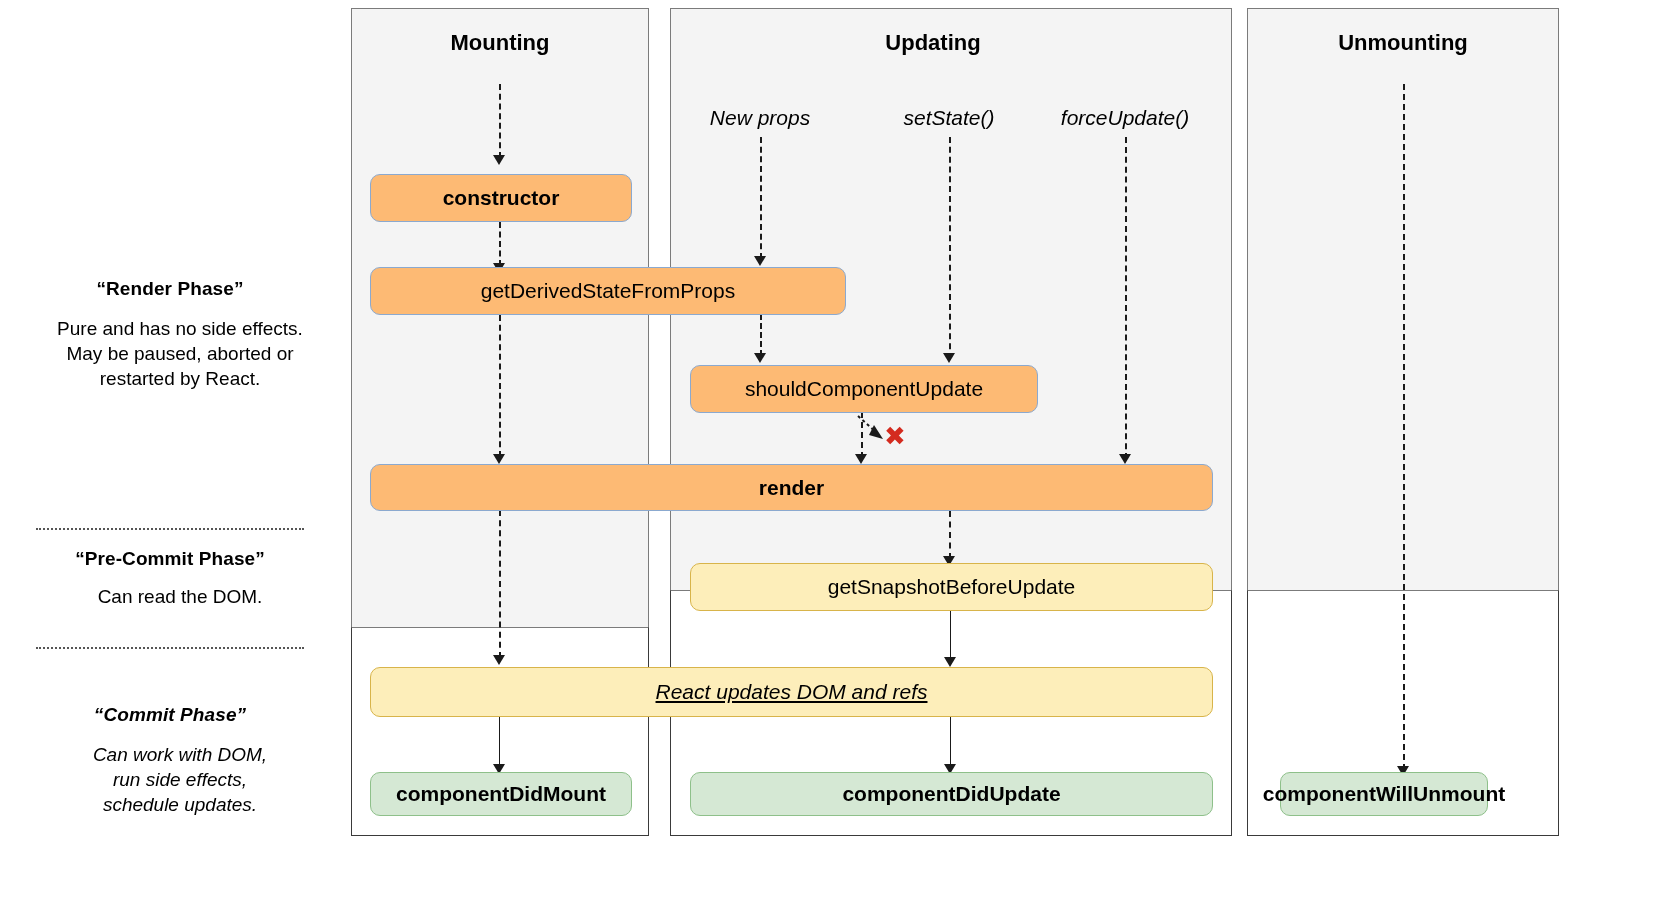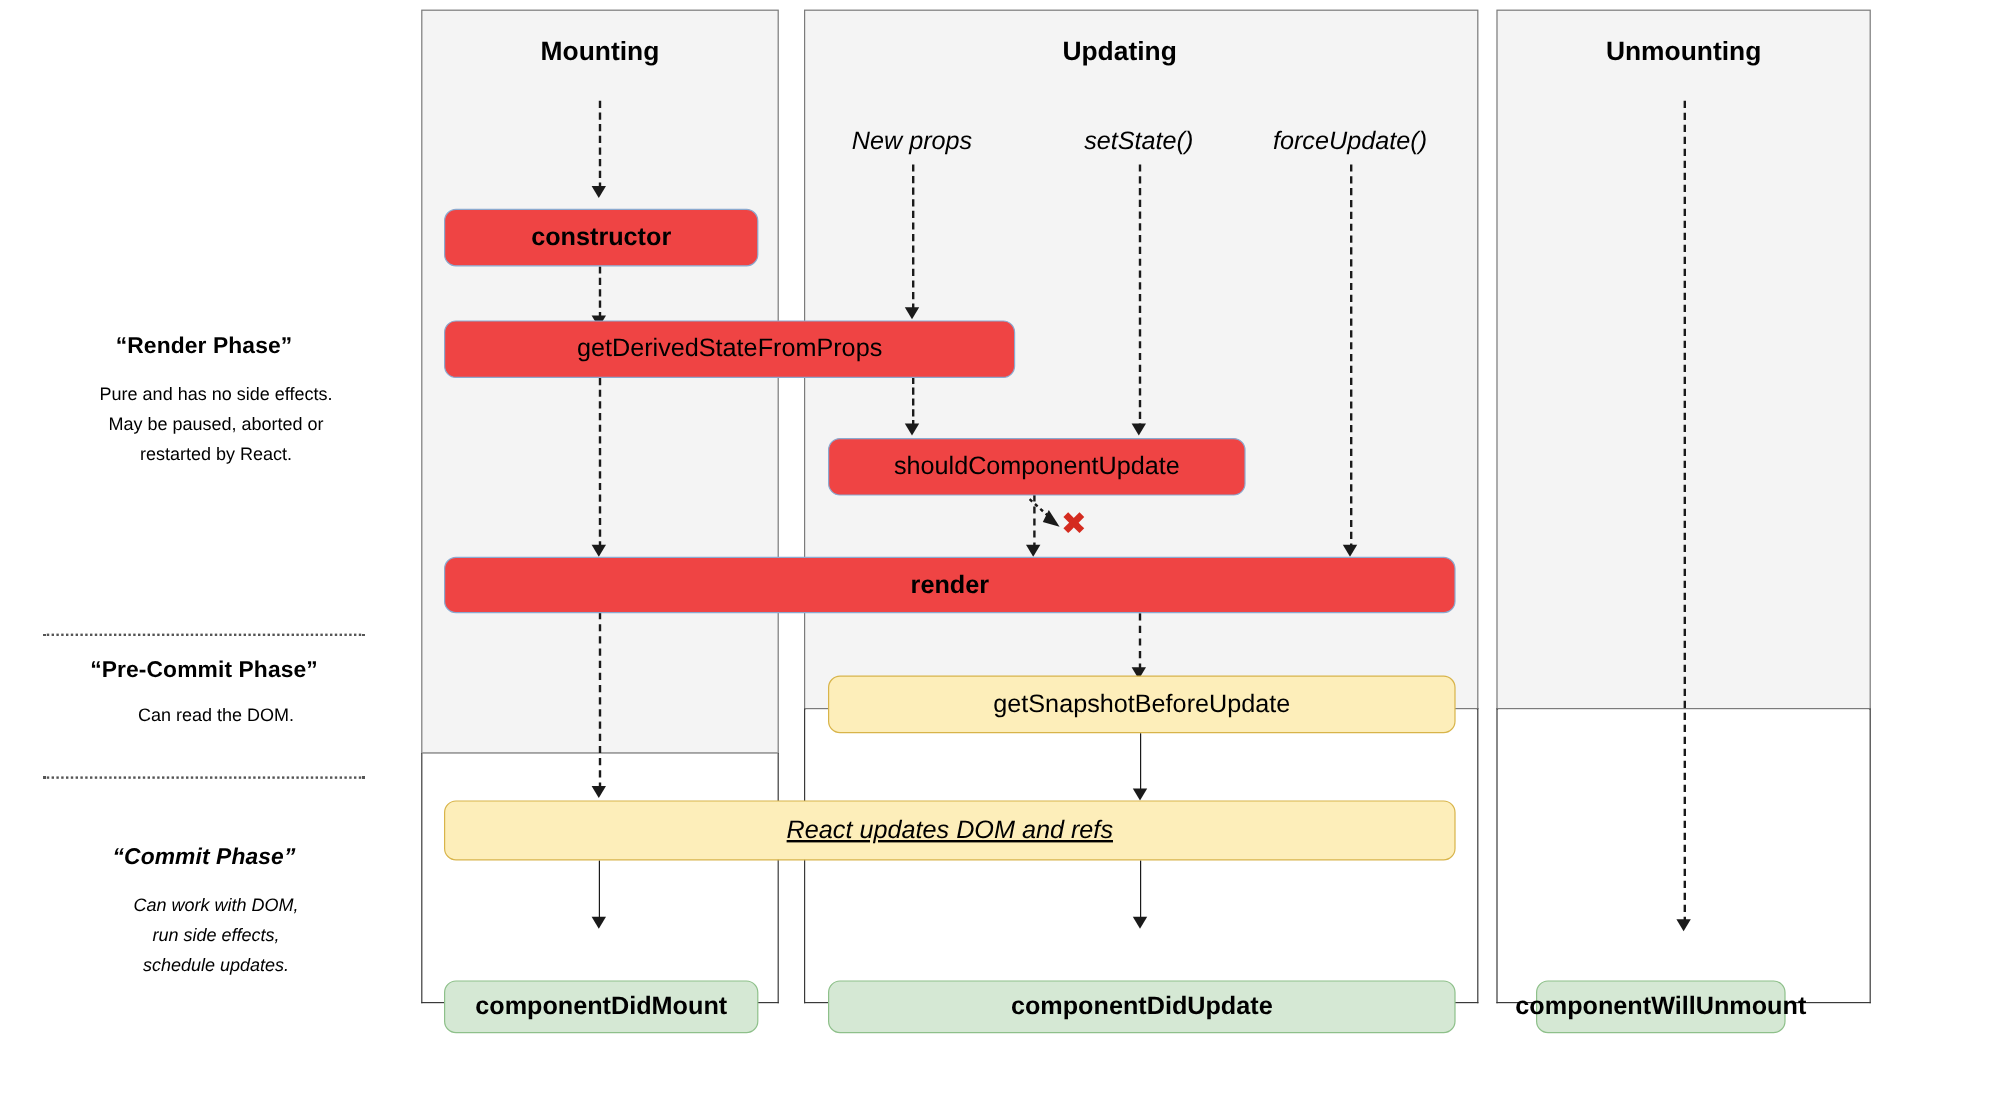--- a/index.html
+++ b/index.html
@@ -7,21 +7,21 @@
     width:1674px;height:917px;
     font-family:"Liberation Sans","DejaVu Sans",sans-serif;
     color:#000;
     overflow:hidden;
   }
   #stage{position:relative;width:1674px;height:917px;}
 
   
   .legend-block{position:absolute;text-align:center;width:340px;left:0;}
   .legend-title{font-weight:bold;font-size:19px;letter-spacing:.1px;}
-  .legend-body{font-size:15px;line-height:25px;margin-top:16px;padding-left:20px;}
+  .legend-body{font-size:19px;line-height:25px;margin-top:16px;padding-left:20px;}
   .legend-body.tight{margin-top:14px;}
   .legend-rule{position:absolute;left:36px;width:268px;border-top:2px dotted #555;height:0;}
 
   
   .panel{position:absolute;box-sizing:border-box;}
   .panel-top{background:#f4f4f4;border:1px solid #7b7b7b;}
   .panel-bottom{background:#ffffff;border:1px solid #3a3a3a;border-top:1px solid #7b7b7b;}
   .col-title{position:absolute;width:100%;text-align:center;font-weight:bold;font-size:22px;top:30px;}
 
   
@@ -29,23 +29,23 @@
 
   
   .lbox{
     position:absolute;box-sizing:border-box;
     border-radius:10px;
     display:flex;align-items:center;justify-content:center;
     font-size:21px;
     text-align:center;
     z-index:5;
   }
-  .blue{background:#ef4444;border:1px solid #8ba9cf;}
+  .blue{background:#fdba74;border:1px solid #8ba9cf;}
   .yellow{background:#fdeeba;border:1px solid #d8b44a;}
-  .green{background:#d5e8d4;border:1px solid #8ec08a;margin-top:45px;}
+  .green{background:#d5e8d4;border:1px solid #8ec08a;}
   .bold{font-weight:bold;}
   .italic{font-style:italic;text-decoration:underline;}
 
   
   .vline{position:absolute;width:0;z-index:3;}
   .vdash{border-left:2px dashed #1a1a1a;}
   .vsolid{border-left:1.6px solid #1a1a1a;}
   .arrowhead{position:absolute;width:0;height:0;
     border-left:6px solid transparent;border-right:6px solid transparent;
     border-top:10px solid #1a1a1a;z-index:4;}

